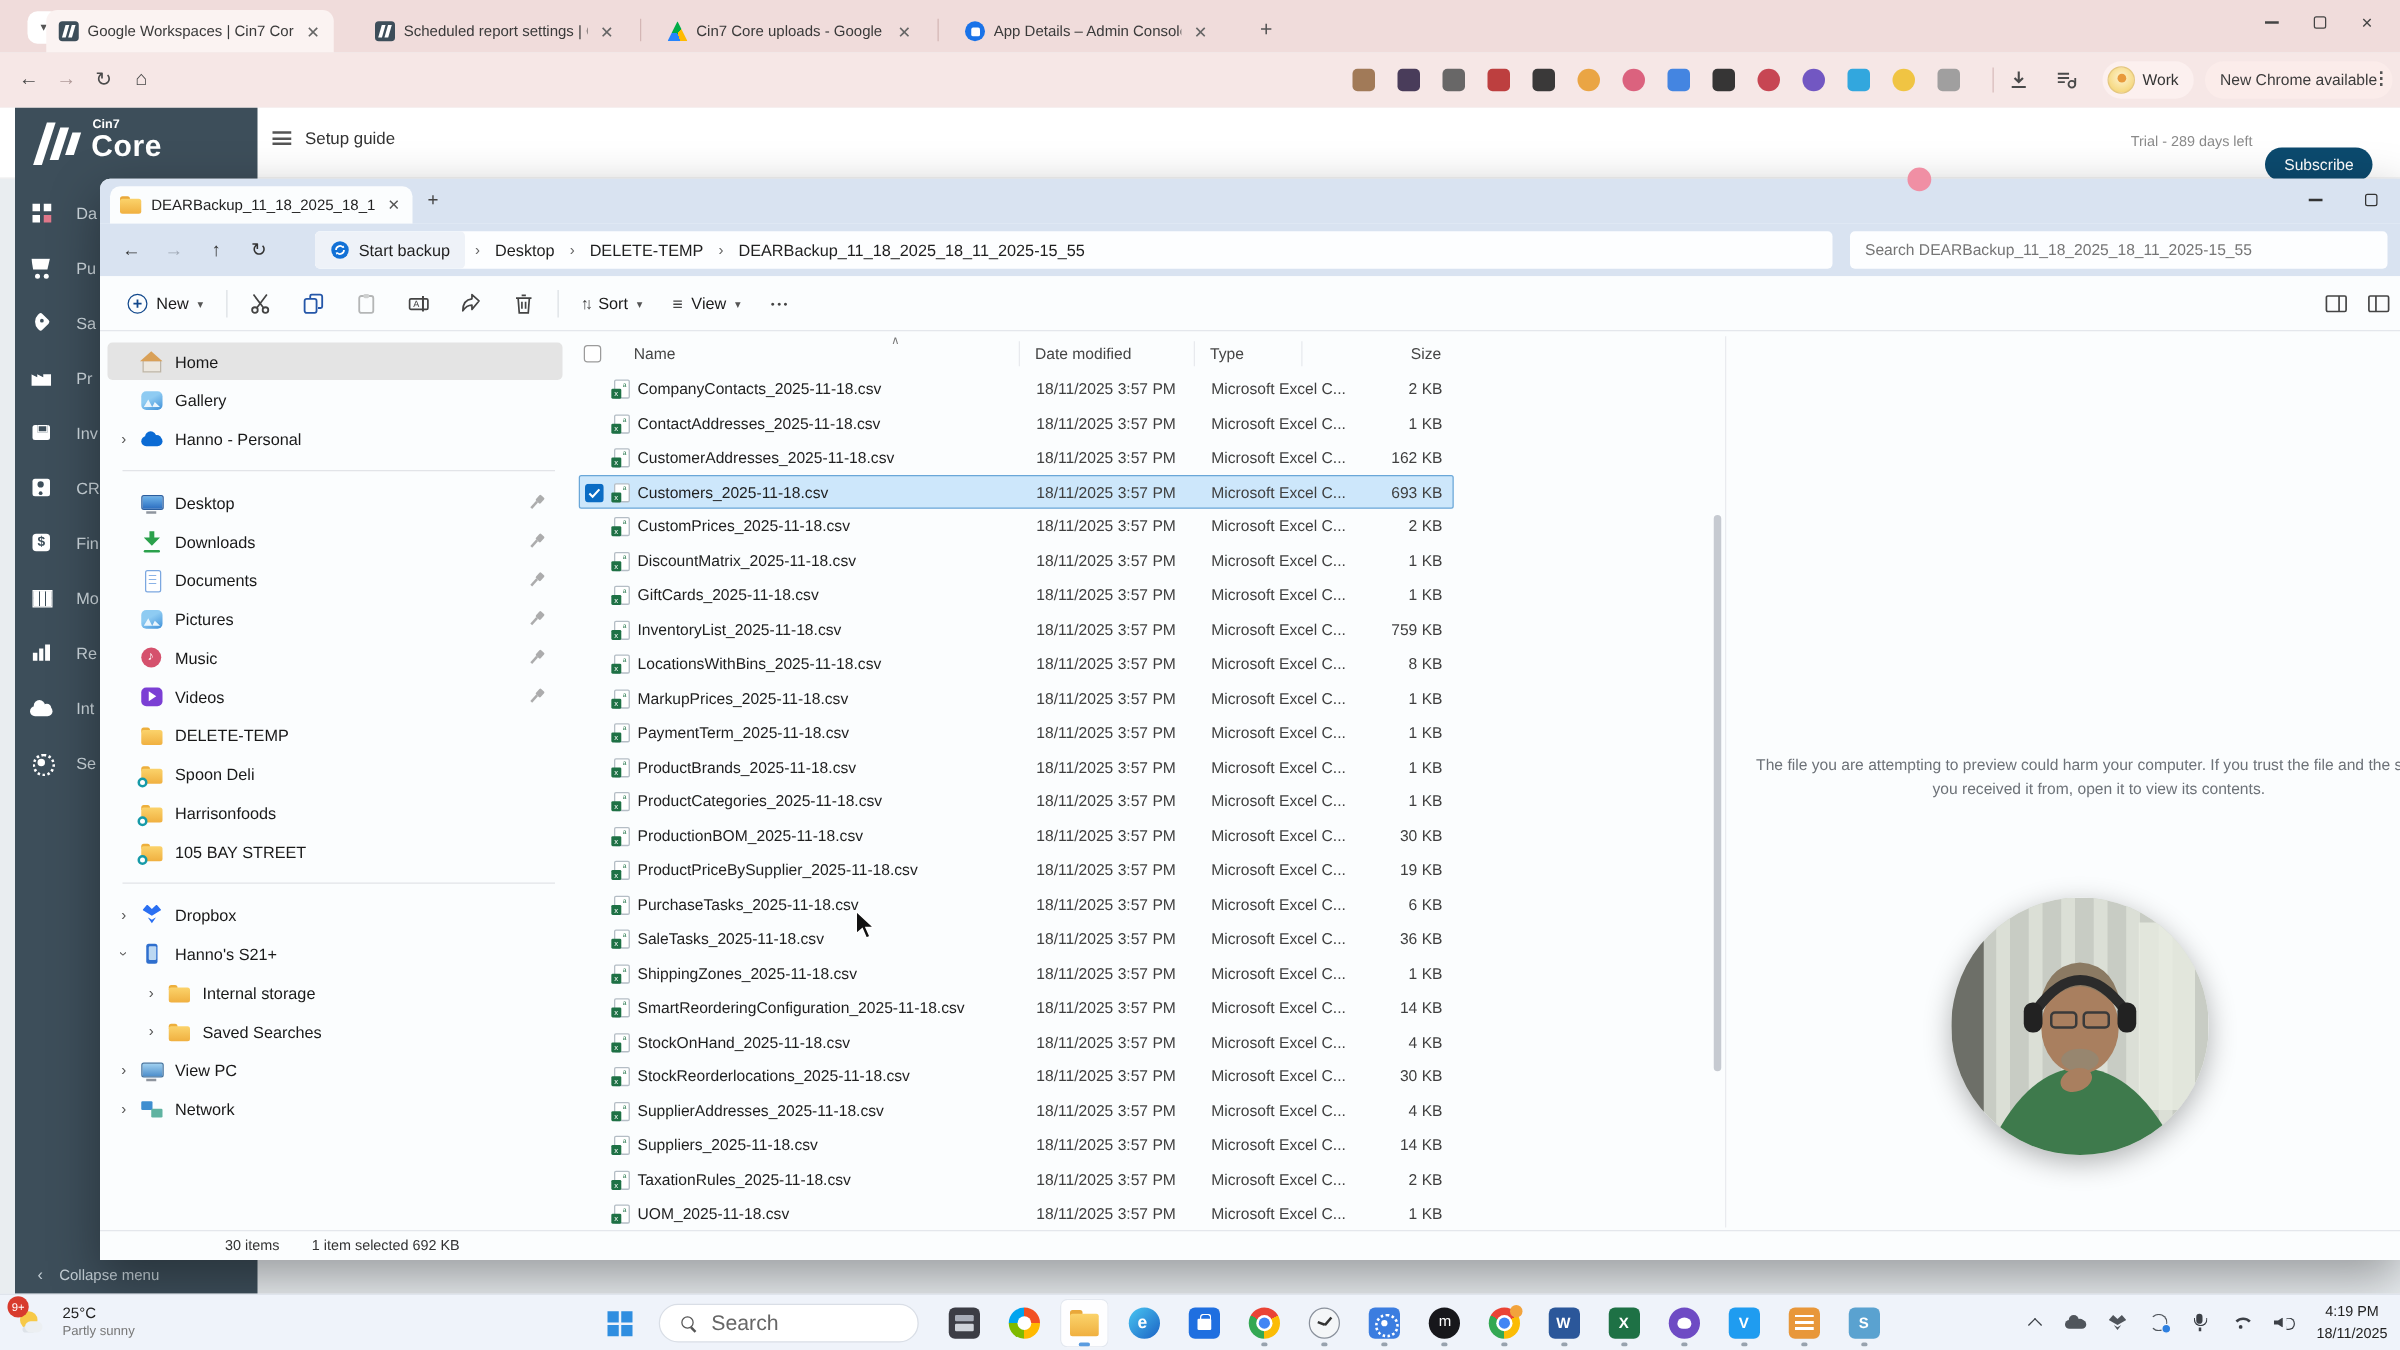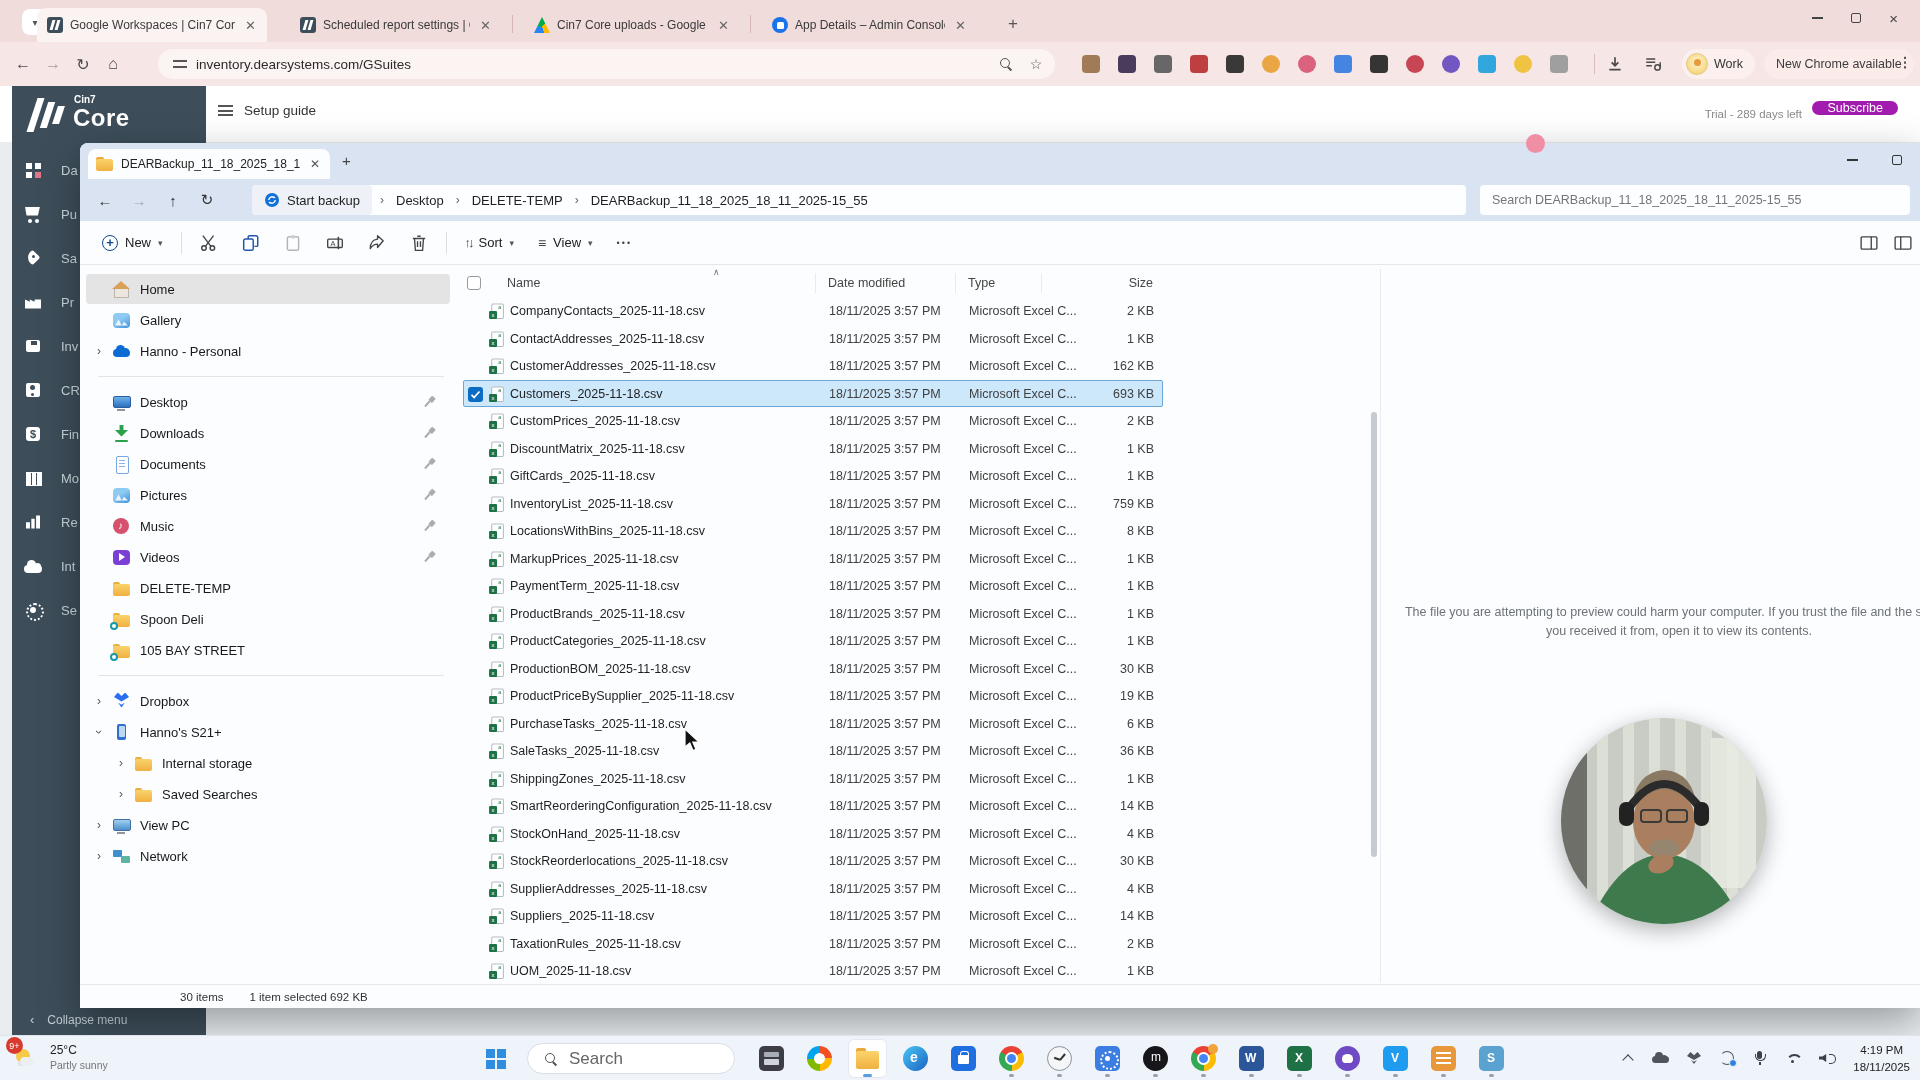--- a/index.html
+++ b/index.html
@@ -81,21 +81,21 @@
   .cic-integrations::before{left:1px;top:9px;width:18px;height:8px;border-radius:5px;background:#fff}
   .cic-integrations::after{left:4px;top:4px;width:9px;height:9px;border-radius:50%;background:#fff;box-shadow:6px 2px 0 -1px #fff}
   .cic-settings::before{left:3px;top:3px;width:14px;height:14px;border-radius:50%;border:2.6px dotted #fff}
   .cic-settings::after{left:7px;top:7px;width:6px;height:6px;border-radius:50%;background:#fff}
   #collapse-row{position:absolute;left:0;bottom:8px;display:flex;align-items:center;gap:13px;padding-left:18px;color:#c3ced5;font-size:12px}
   #collapse-row .chv{font-size:13px}
   #setup-guide{position:absolute;left:218px;top:17px;display:flex;align-items:center;gap:11px;font-size:13.5px;color:#333}
   #burger{width:15px;height:11px;border-top:2px solid #555;border-bottom:2px solid #555;position:relative}
   #burger::before{content:"";position:absolute;left:0;right:0;top:2.5px;height:2px;background:#555}
   #trial-text{position:absolute;right:118px;top:22px;font-size:11.5px;color:#8a8a8a}
-  #subscribe-btn{position:absolute;right:22px;top:15px;height:14px;padding:0 15px;border-radius:14px;background:#a21caf;color:#fff;font-size:12.5px;display:flex;align-items:center}
+  #subscribe-btn{position:absolute;right:22px;top:32px;height:27px;padding:0 15px;border-radius:14px;background:#0c4a6e;color:#fff;font-size:12.5px;display:flex;align-items:center}
   #pink-dot{position:absolute;left:1526px;top:134px;width:19px;height:19px;border-radius:50%;background:#f08fa4;z-index:30}
 
   
   #explorer{position:absolute;left:80px;top:143px;width:1840px;height:865px;background:#fbfdfe;border-radius:8px 0 0 0;box-shadow:0 14px 40px rgba(0,0,0,.35);z-index:20}
   #ex-titlebar{position:absolute;left:0;top:0;right:0;height:36px;background:#d9e3f1;border-radius:8px 0 0 0}
   #ex-tab{position:absolute;left:8px;top:6px;width:242px;height:30px;background:#fbfdfe;border-radius:8px 8px 0 0;display:flex;align-items:center;gap:8px;padding:0 8px}
   #ex-tab .title{font-size:12px;color:#222;white-space:nowrap;overflow:hidden;flex:1}
   #ex-tab .x{font-size:12px;color:#555;padding:0 2px}
   #ex-newtab{position:absolute;left:262px;top:9px;font-size:15px;color:#444}
   #ex-wc{position:absolute;right:18px;top:0;height:34px;display:flex;align-items:center;gap:34px}
@@ -297,26 +297,20 @@
       <span class="wc-max"></span>
       <span class="wc-close">×</span>
     </div>
   </div>
 
   <div id="chrome-toolbar">
     <span class="nav-ic" id="nav-back">←</span>
     <span class="nav-ic dis">→</span>
     <span class="nav-ic">↻</span>
     <span class="nav-ic">⌂</span>
-    <div id="addressbar">
-      <span id="tune-ic"></span>
-      <span id="url-text">inventory.dearsystems.com/GSuites</span>
-      <span class="omni-ic mag"></span>
-      <span class="omni-ic">☆</span>
-    </div>
     <div id="extensions">
         <span class="ext" style="background: rgb(156, 116, 80);"></span>
         <span class="ext" style="background: rgb(63, 51, 82);"></span>
         <span class="ext" style="background: rgb(96, 96, 96);"></span>
         <span class="ext" style="background: rgb(185, 54, 54);"></span>
         <span class="ext" style="background: rgb(47, 47, 47);"></span>
         <span class="ext" style="background: rgb(233, 161, 59); border-radius: 50%;"></span>
         <span class="ext" style="background: rgb(217, 91, 120); border-radius: 50%;"></span>
         <span class="ext" style="background: rgb(58, 127, 224);"></span>
         <span class="ext" style="background: rgb(43, 43, 43);"></span>
@@ -607,20 +601,27 @@
           <span class="ic ic-folder-sync">
             <i></i>
           </span>
           <span class="lbl">Spoon Deli</span>
         </div>
         <div class="sbi">
           <span class="chv"></span>
           <span class="ic ic-folder-sync">
             <i></i>
           </span>
+          <span class="lbl">Harrisonfoods</span>
+        </div>
+        <div class="sbi">
+          <span class="chv"></span>
+          <span class="ic ic-folder-sync">
+            <i></i>
+          </span>
           <span class="lbl">105 BAY STREET</span>
         </div>
         <div class="sb-div"></div>
         <div class="sbi">
           <span class="chv">›</span>
           <span class="ic ic-dropbox">
             <i></i>
           </span>
           <span class="lbl">Dropbox</span>
         </div>

